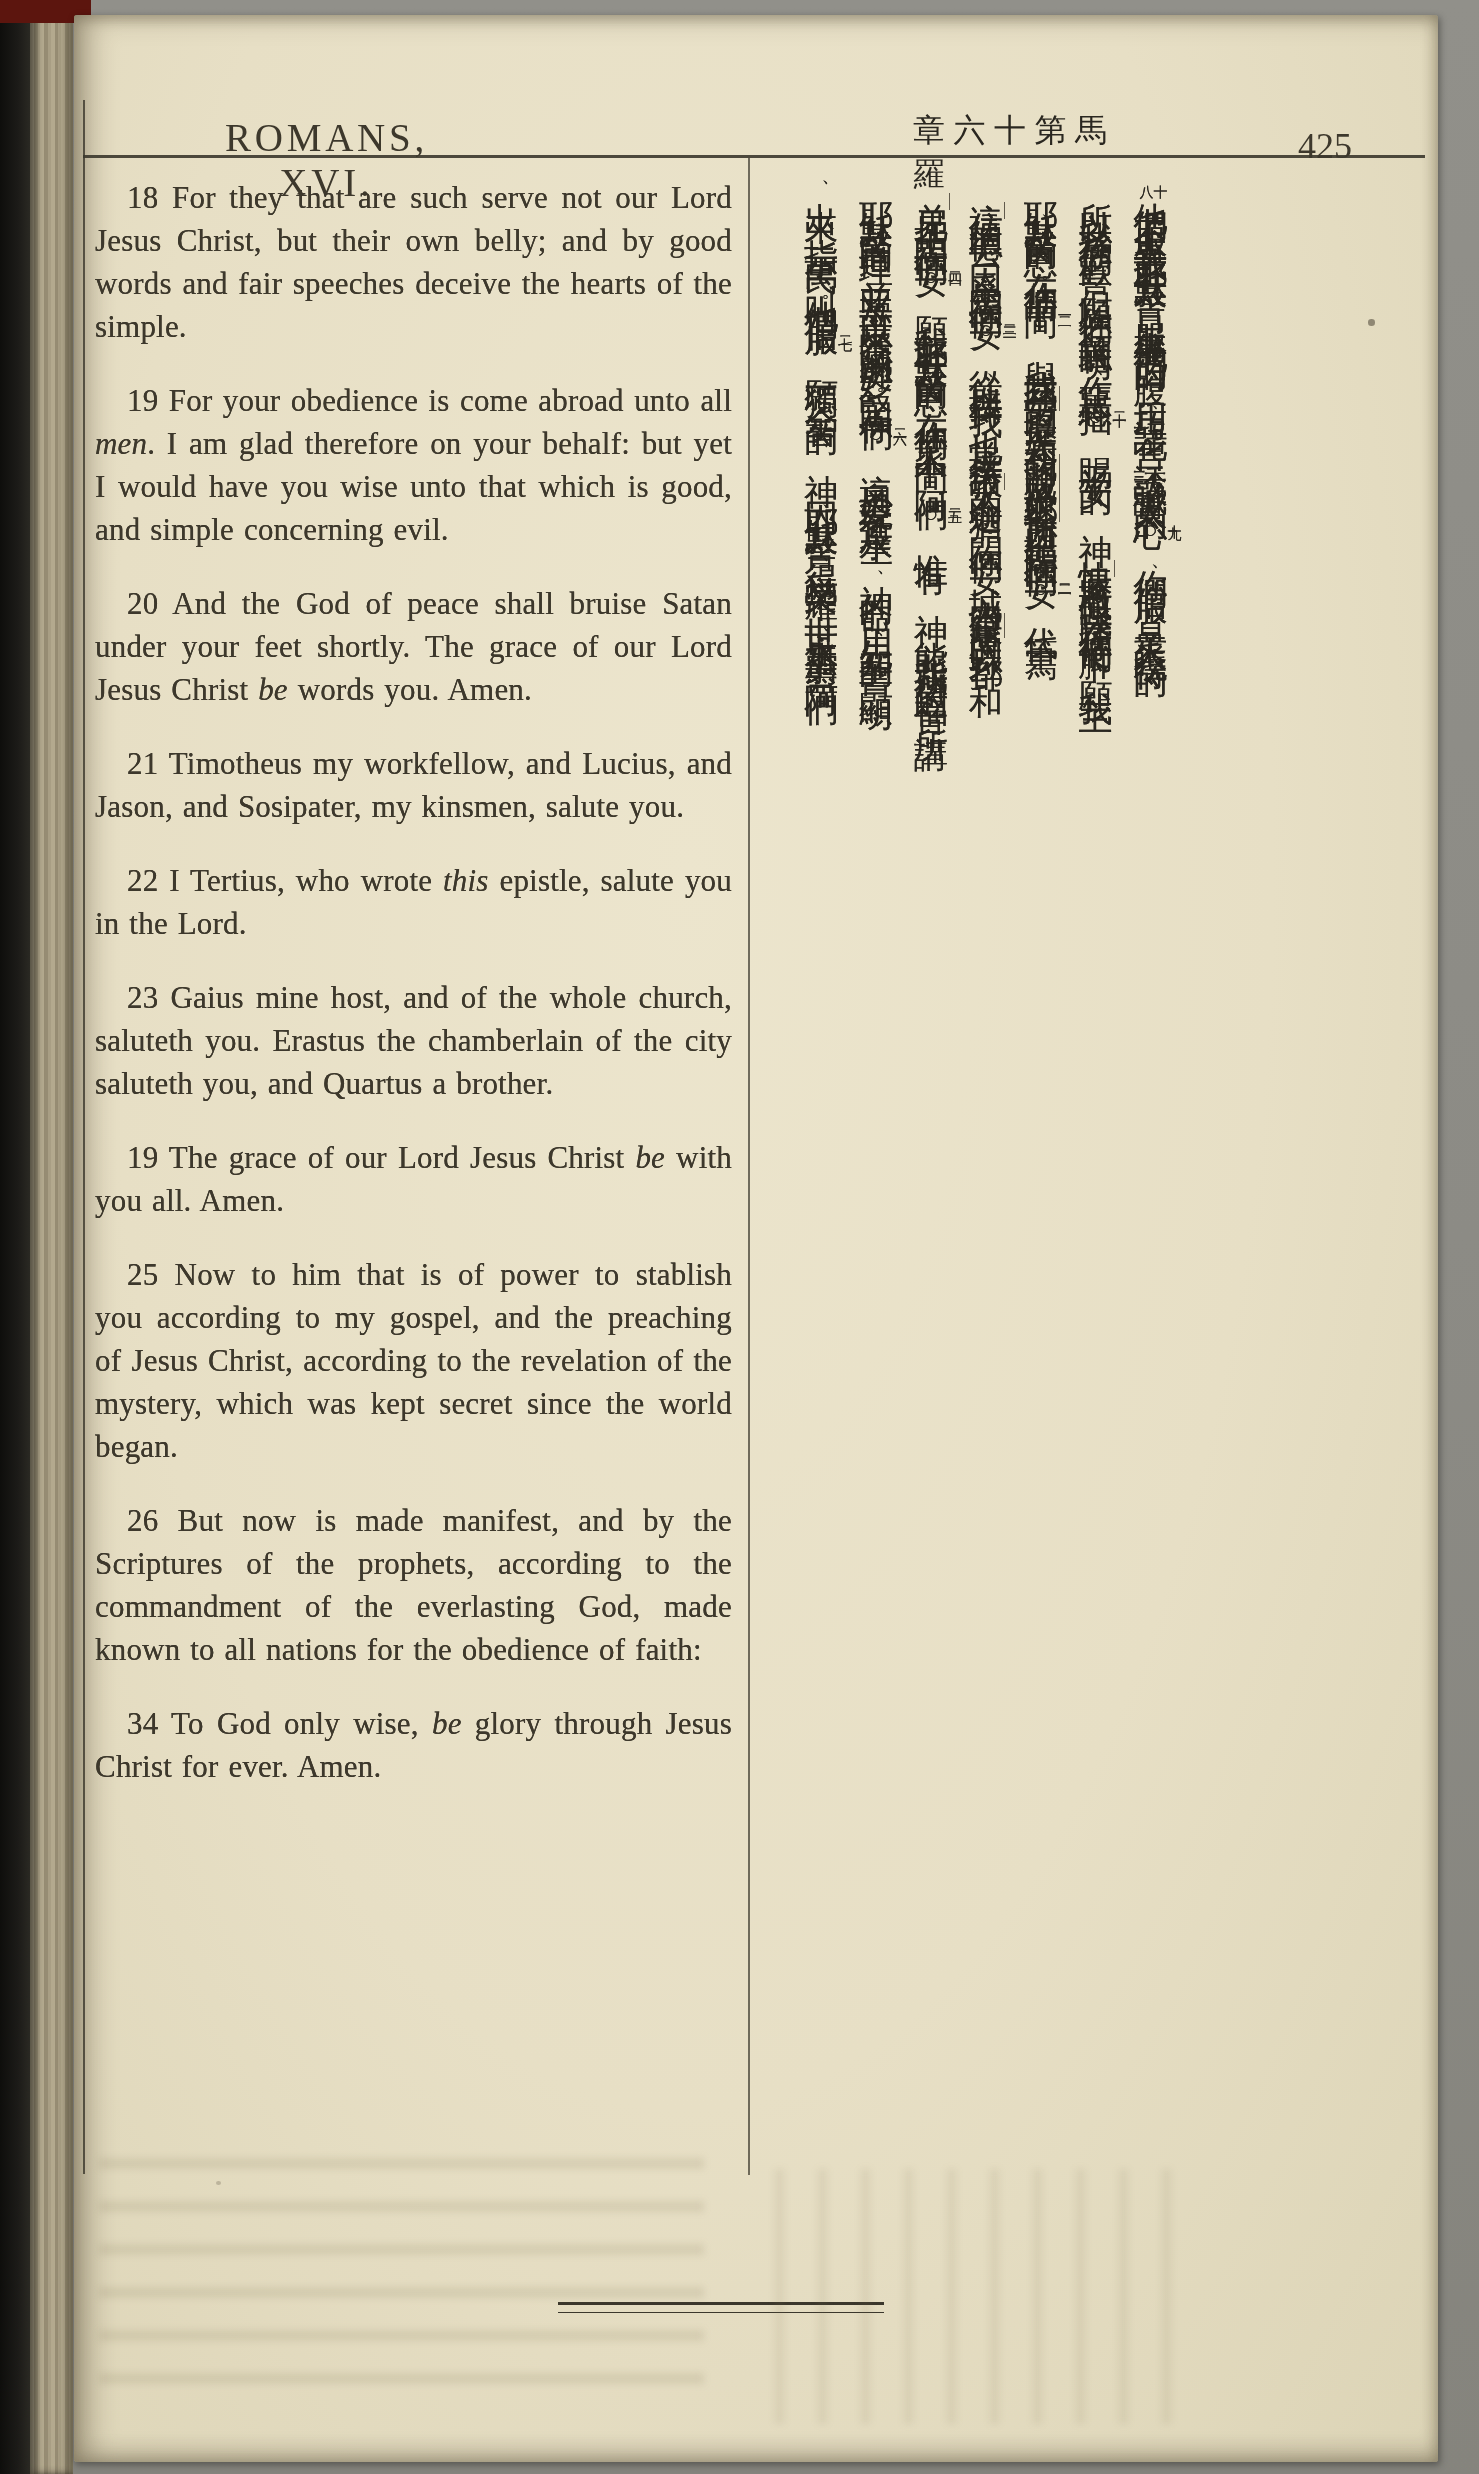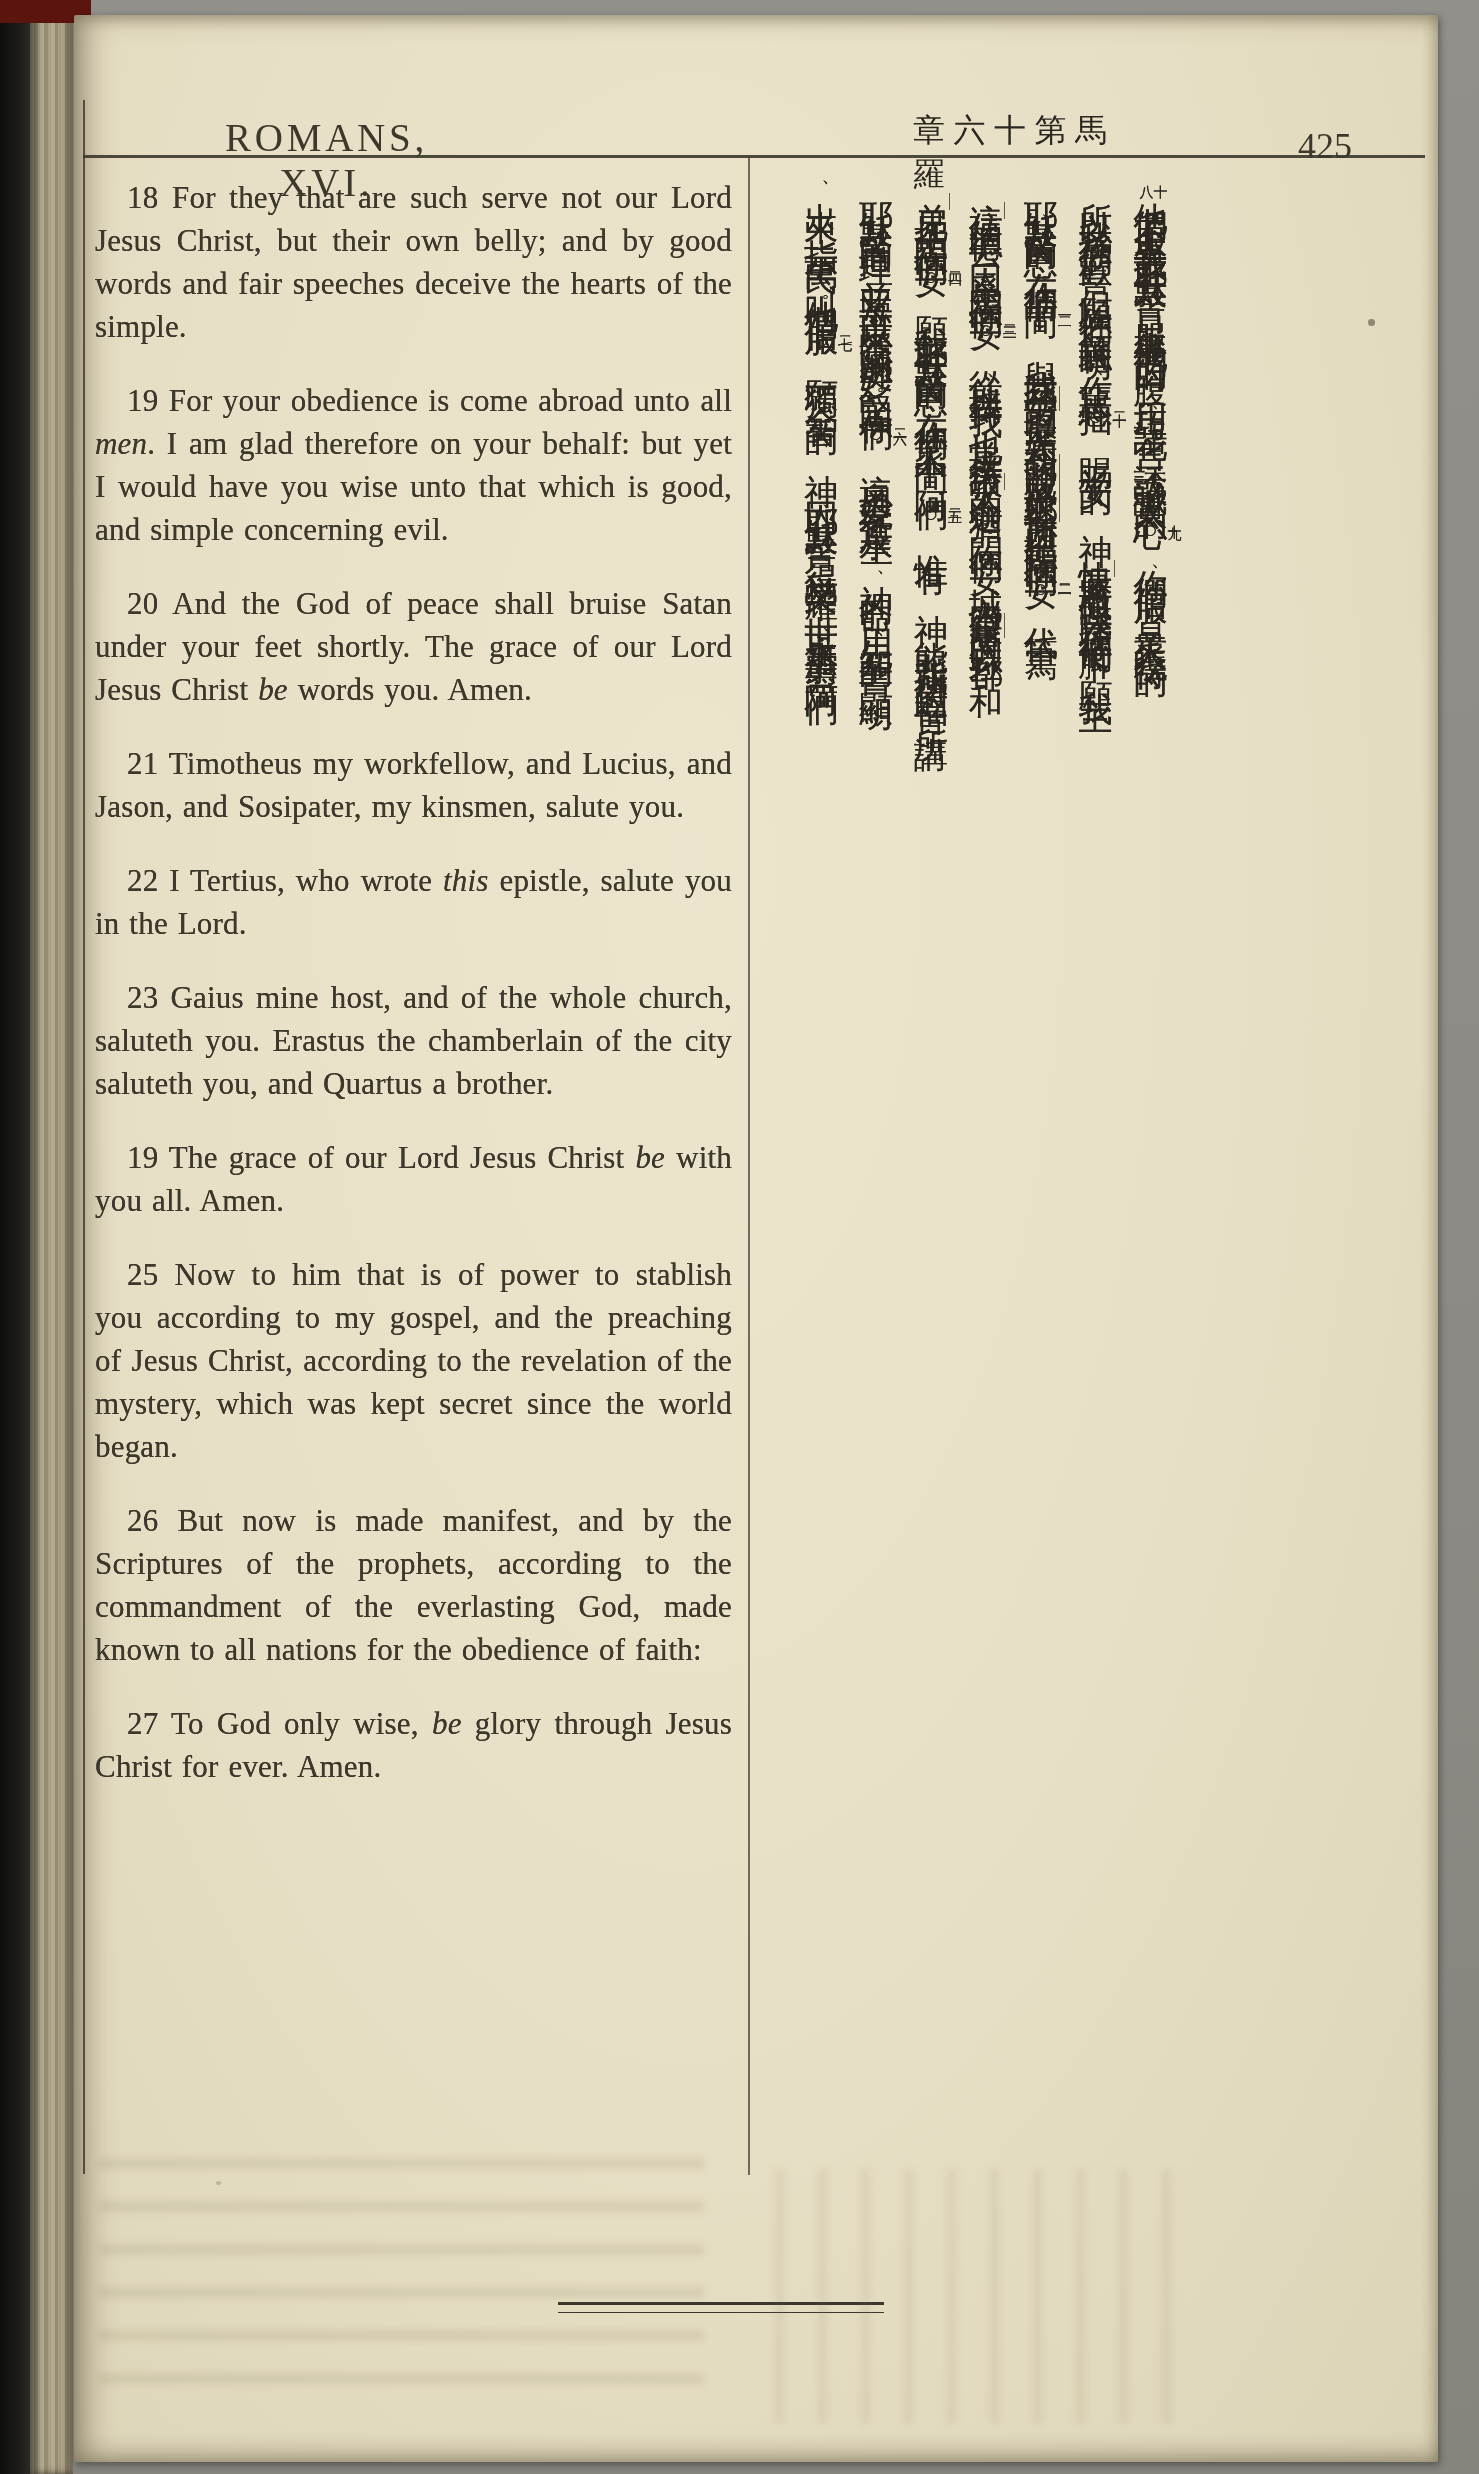--- a/index.html
+++ b/index.html
@@ -72,21 +72,21 @@
     <div class="english">
         <p><span>18 For they that are such serve not our Lord Jesus Christ, but their own belly; and by good words and fair speeches deceive the hearts of the simple.</span></p>
         <p><span>19 For your obedience is come abroad unto all </span><i>men</i><span>. I am glad therefore on your behalf: but yet I would have you wise unto that which is good, and simple concerning evil.</span></p>
         <p><span>20 And the God of peace shall bruise Satan under your feet shortly. The grace of our Lord Jesus Christ </span><i>be</i><span> words you.  Amen.</span></p>
         <p><span>21 Timotheus my workfellow, and Lucius, and Jason, and Sosipater, my kinsmen, salute you.</span></p>
         <p><span>22 I Tertius, who wrote </span><i>this</i><span> epistle, salute you in the Lord.</span></p>
         <p><span>23 Gaius mine host, and of the whole church, saluteth you.  Erastus the chamberlain of the city saluteth you, and Quartus a brother.</span></p>
         <p><span>19 The grace of our Lord Jesus Christ </span><i>be</i><span> with you all.  Amen.</span></p>
         <p><span>25 Now to him that is of power to stablish you according to my gospel, and the preaching of Jesus Christ, according to the revelation of the mystery, which was kept secret since the world began.</span></p>
         <p><span>26 But now is made manifest, and by the Scriptures of the prophets, according to the commandment of the everlasting God, made known to all nations for the obedience of faith:</span></p>
-        <p><span>27 To God only wise, </span><i>be</i><span> glory through Jesus Christ for ever. Amen.</span></p>
+        <p><span>34 To God only wise, </span><i>be</i><span> glory through Jesus Christ for ever. Amen.</span></p>
       </div>
     <div class="chinese">
         <div class="ccol"><span class="vmark nc"><b>十八</b></span>他們不服事我主耶穌基督<span class="pt">、</span>只服事他們的口腹<span class="pt">、</span>用巧語花言<span class="pt">、</span>誘惑誠實人的心<span class="pt">。</span><span class="vmark">○<b>十九</b></span>你們信服<span class="pt">、</span>是衆人曉得的<span class="pt">、</span></div>
         <div class="ccol">所以我爲你們歡喜<span class="pt">、</span>但願你們行善聰明<span class="pt">、</span>作惡愚拙<span class="pt">、</span><span class="vmark">○<b>二十</b></span>賜平安的　神<span class="pt">、</span>快要將<span class="pn">撒但</span>踐踏在你們脚下<span class="pt">、</span>願我主</div>
         <div class="ccol">耶穌基督的恩<span class="pt">、</span>在你們中間<span class="pt">。</span><span class="vmark">○<b>二一</b></span>與我同勞苦的<span class="pn">提摩太</span>和我的親戚<span class="pn">路求耶孫所西把德</span>問你們安<span class="pt">。</span><span class="vmark">○<b>二二</b></span>代筆寫</div>
         <div class="ccol">這信的<span class="pn">德丟</span><span class="pt">、</span>因爲主問你們安<span class="pt">。</span><span class="vmark">○<b>二三</b></span>從前接待我<span class="pt">、</span>也常接待敎中人的<span class="pn">迦猶</span><span class="pt">、</span>問你們安<span class="pt">。</span>城內管銀庫的<span class="pn">以拉都</span><span class="pt">、</span>和</div>
         <div class="ccol">弟兄<span class="pn">括土</span>問你們安<span class="pt">。</span><span class="vmark">○<b>二四</b></span>願我主耶穌基督的恩<span class="pt">、</span>在你們衆人中間<span class="pt">、</span>阿們<span class="pt">。</span><span class="vmark">○<b>二五</b></span>惟有　神<span class="pt">、</span>能照我所傳的福音<span class="pt">、</span>所講</div>
         <div class="ccol">耶穌基督的道理<span class="pt">、</span>並照亙古以來隱藏的奧妙<span class="pt">、</span>堅固你們<span class="pt">。</span><span class="vmark">○<b>二六</b></span>這奧妙現在遵永生　神的命<span class="pt">、</span>用先知的書<span class="pt">、</span>顯明</div>
         <div class="ccol">出來<span class="pt">、</span>指示萬民<span class="pt">、</span>叫他們信服<span class="pt">。</span><span class="vmark">○<b>二七</b></span>願獨一全智的　神<span class="pt">、</span>因耶穌基督<span class="pt">、</span>得受榮耀<span class="pt">、</span>世世永無窮盡<span class="pt">、</span>阿們<span class="pt">。</span></div>
       </div>

